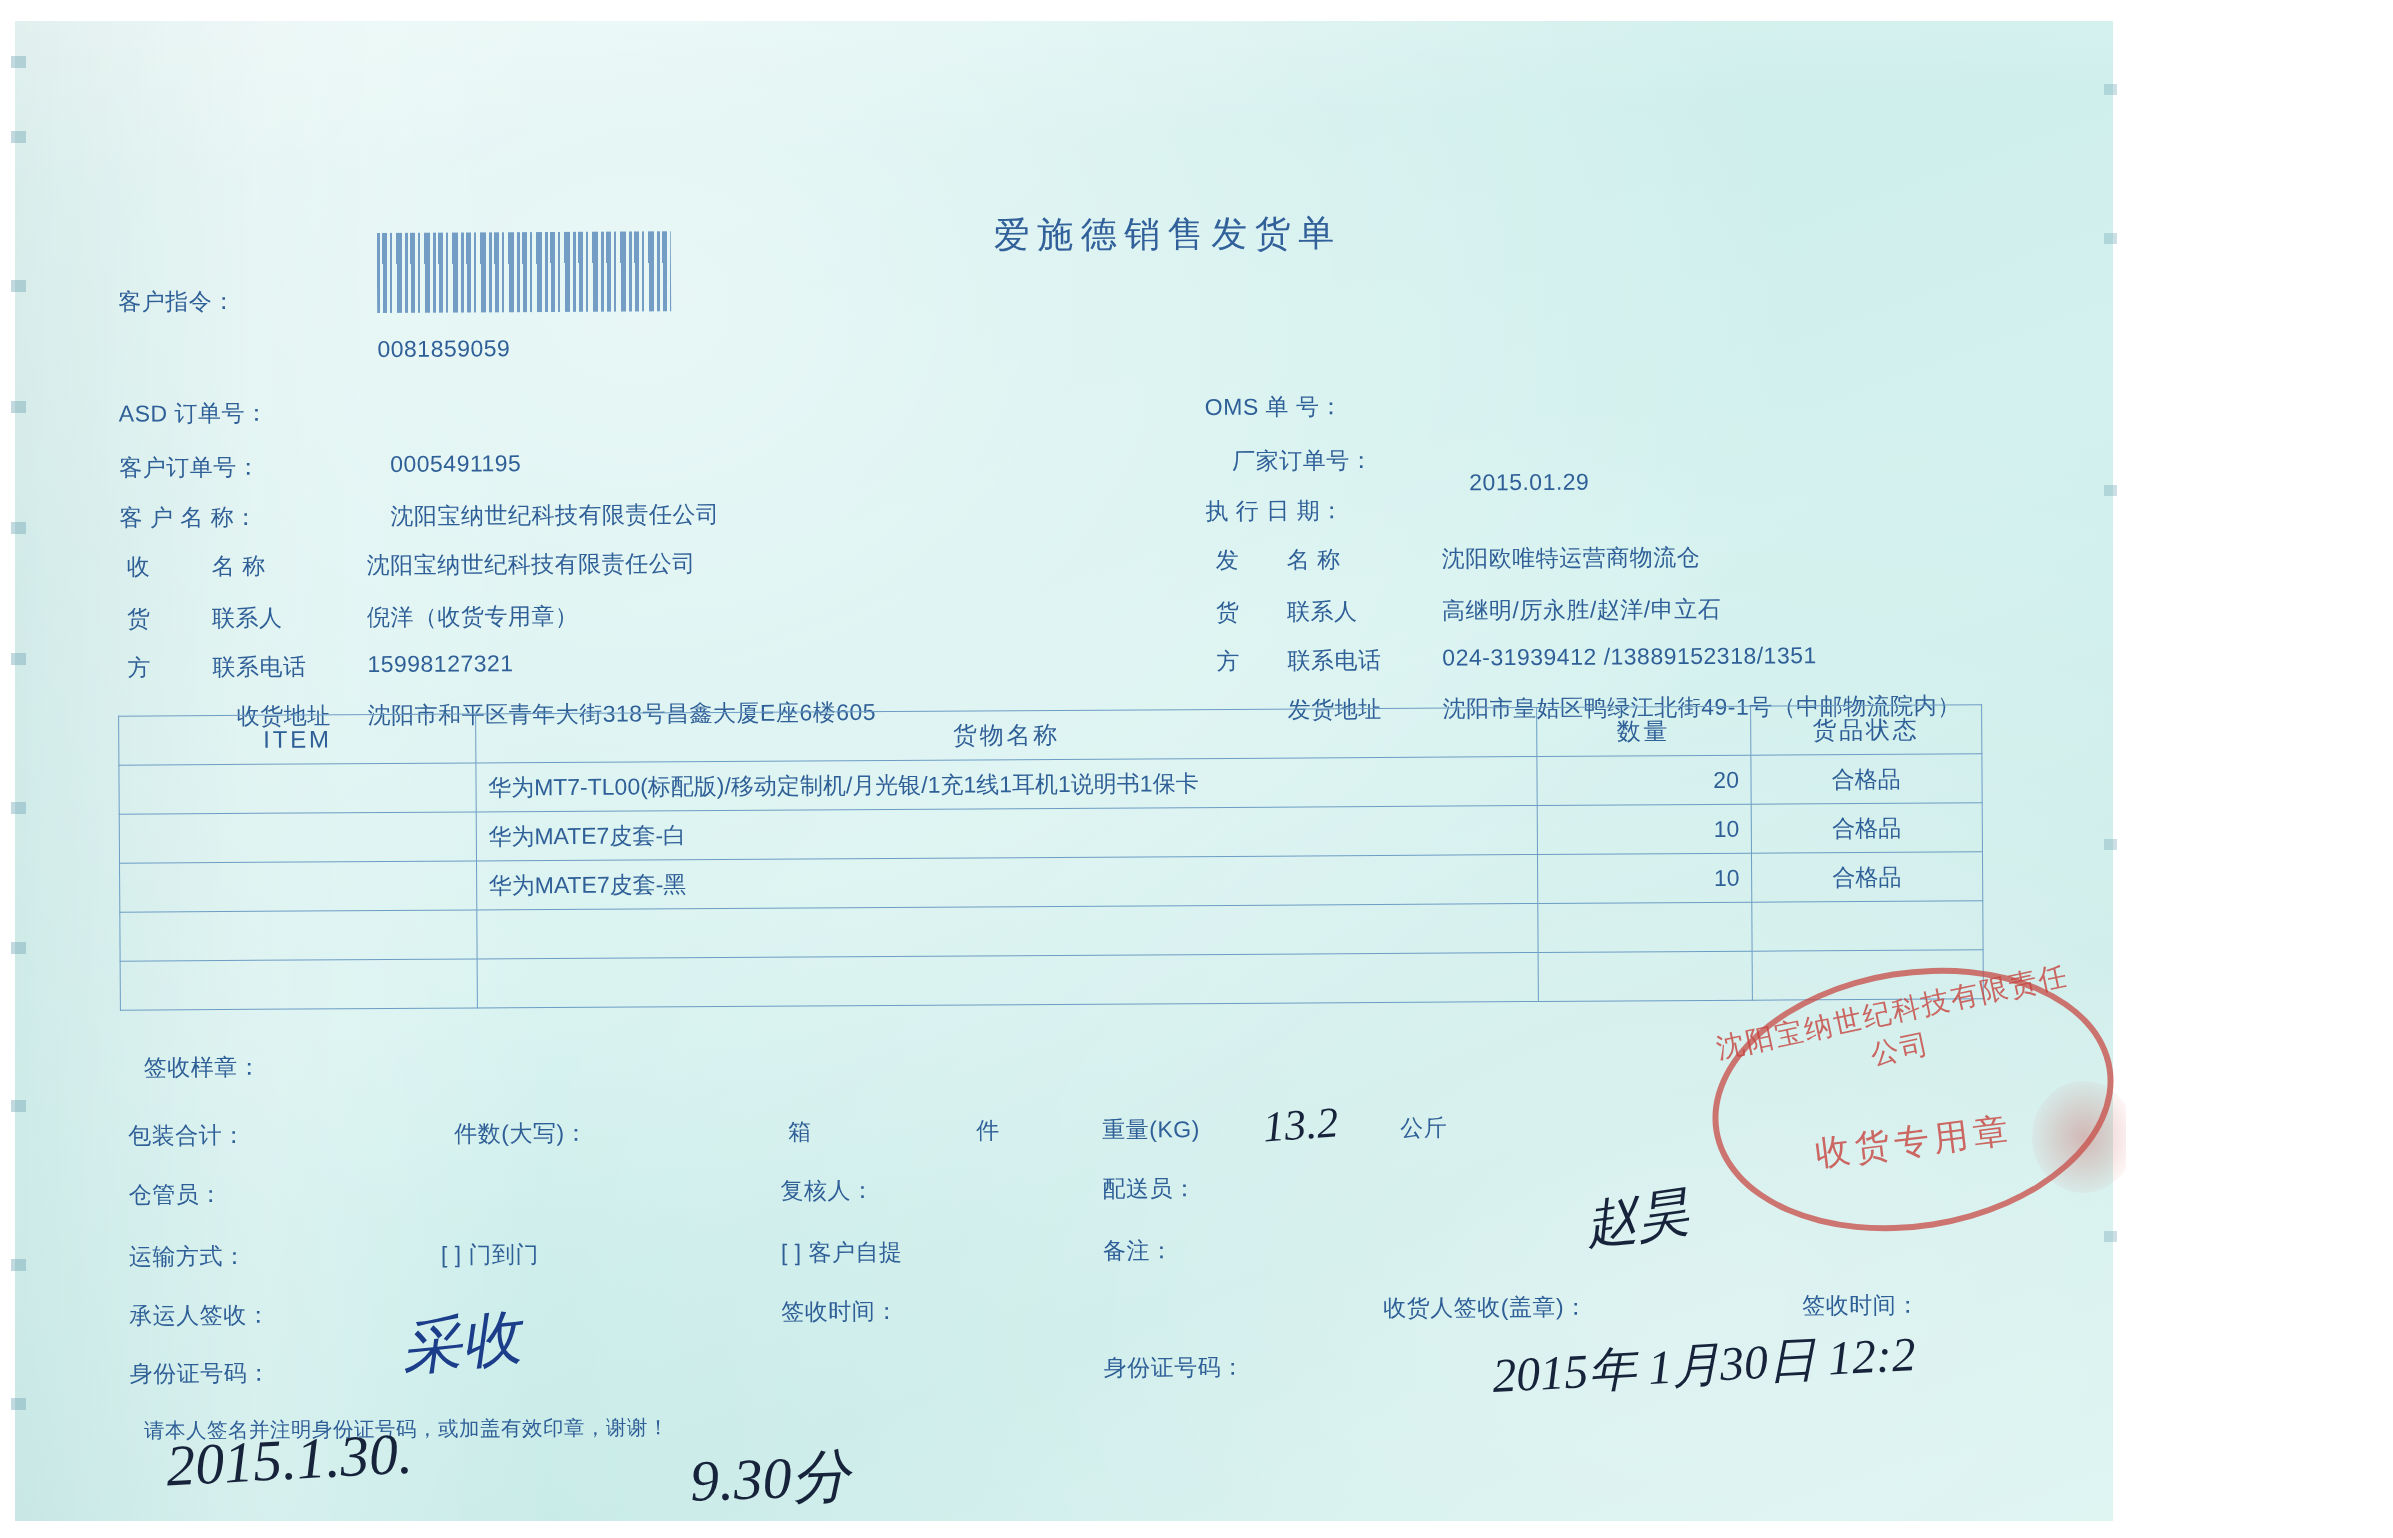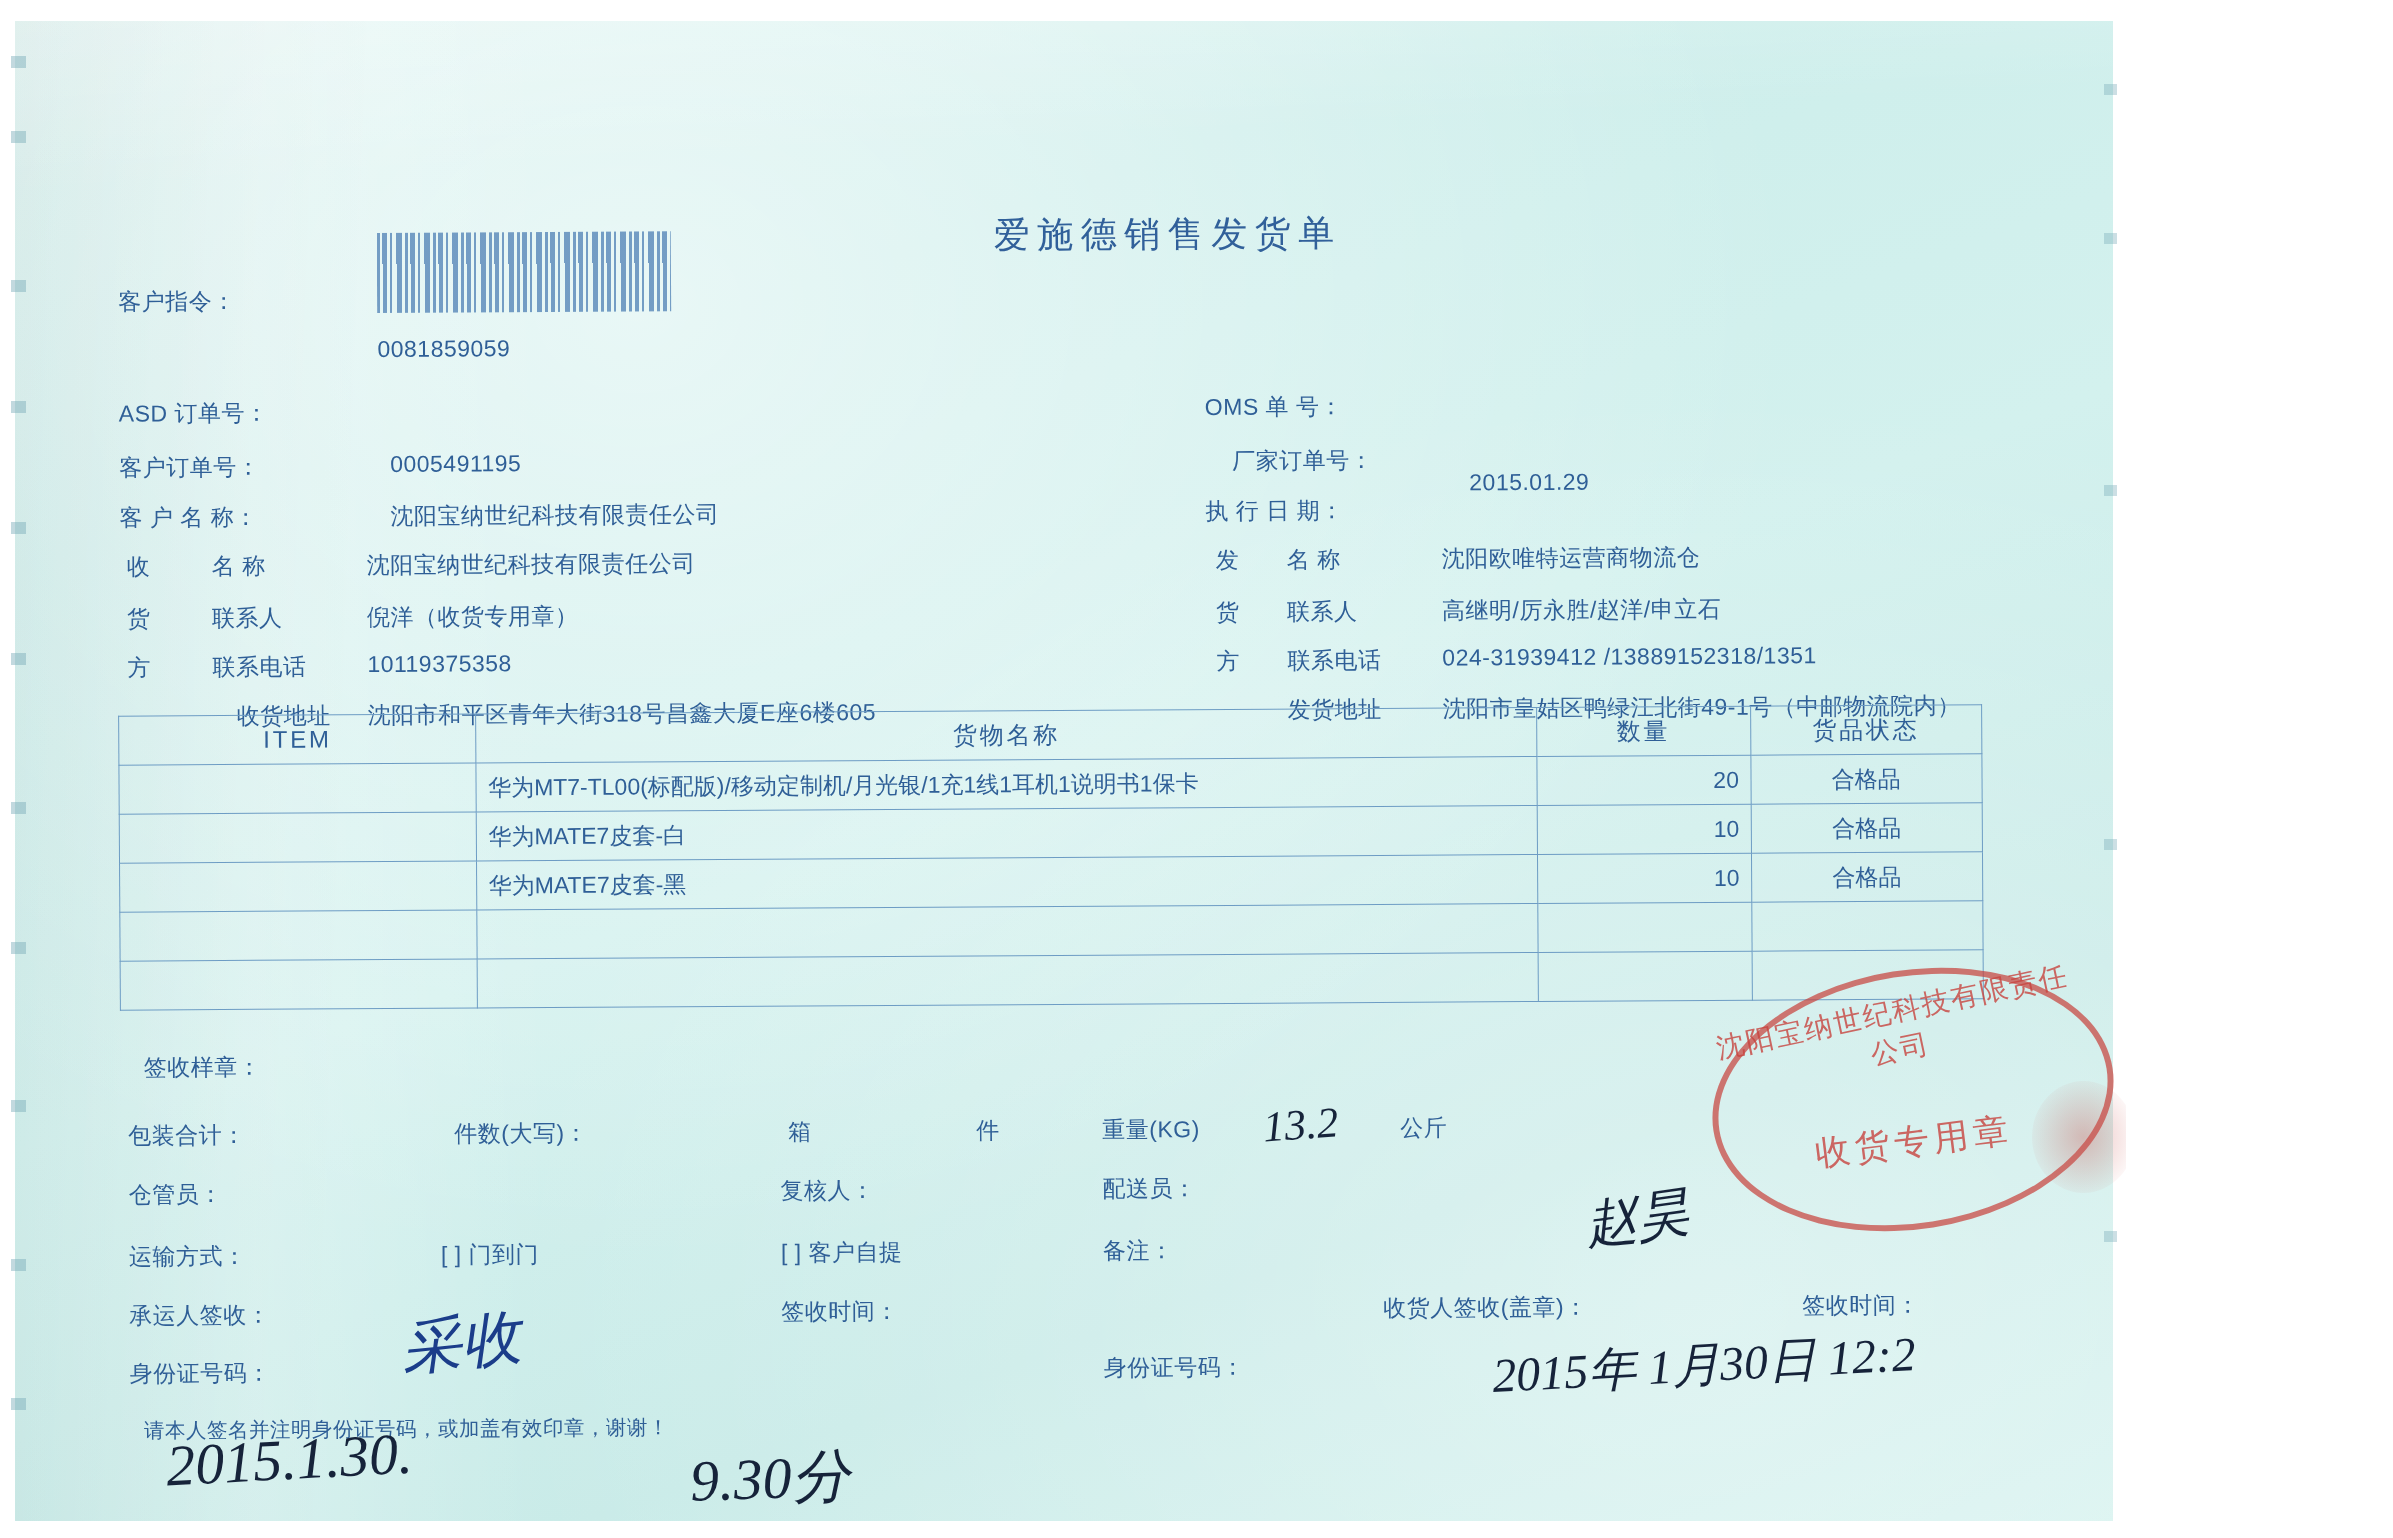--- a/index.html
+++ b/index.html
@@ -251,21 +251,21 @@
 
     <div class="t lbl" style="left:128px; top:545px;">收</div>
     <div class="t lbl" style="left:128px; top:597px;">货</div>
     <div class="t lbl" style="left:128px; top:646px;">方</div>
 
     <div class="t lbl" style="left:213px; top:545px;">名    称</div>
     <div class="t val" style="left:368px; top:545px;">沈阳宝纳世纪科技有限责任公司</div>
     <div class="t lbl" style="left:213px; top:597px;">联系人</div>
     <div class="t val" style="left:368px; top:597px;">倪洋（收货专用章）</div>
     <div class="t lbl" style="left:213px; top:646px;">联系电话</div>
-    <div class="t val" style="left:368px; top:646px;">10119375358</div>
+    <div class="t val" style="left:368px; top:646px;">15998127321</div>
 
     <div class="t lbl" style="left:213px; top:695px;margin-left:24px;">收货地址</div>
     <div class="t val" style="left:368px; top:695px;">沈阳市和平区青年大街318号昌鑫大厦E座6楼605</div>
 
     <div class="t lbl" style="left:1217px; top:545px;">发</div>
     <div class="t lbl" style="left:1217px; top:597px;">货</div>
     <div class="t lbl" style="left:1217px; top:646px;">方</div>
 
     <div class="t lbl" style="left:1288px; top:545px;">名    称</div>
     <div class="t val" style="left:1443px; top:545px;">沈阳欧唯特运营商物流仓</div>

